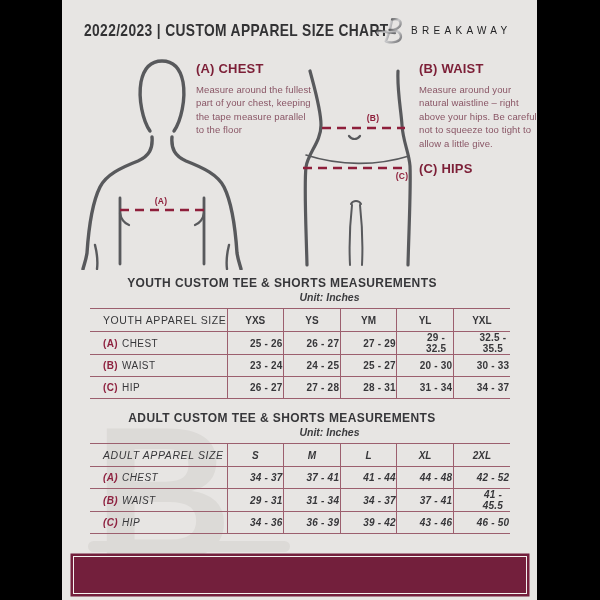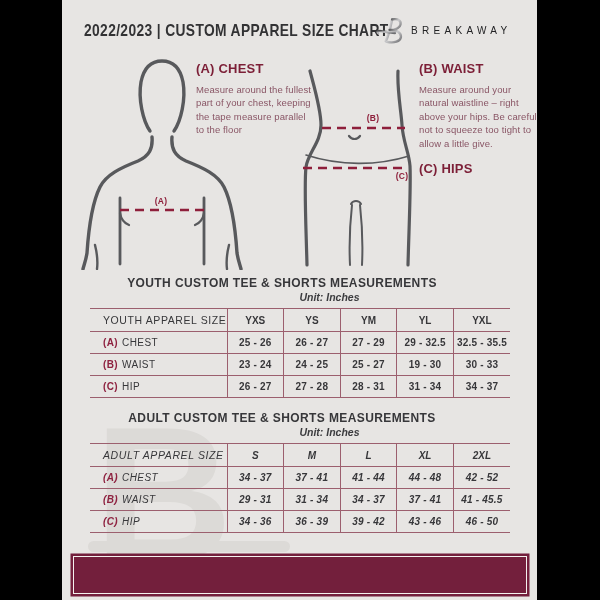--- a/index.html
+++ b/index.html
@@ -60,21 +60,21 @@
   .size-table tr { border-top:1.5px solid #9c5f6e; }
   .size-table th, .size-table td {
     border-left:1.5px solid #9c5f6e; text-align:center; vertical-align:middle;
     font-size:10px; color:#37373a; height:22px;
   }
   .size-table th:first-child, .size-table td:first-child { border-left:none; }
   .size-table th { font-weight:700; height:23px; }
   .size-table th.lbl-head {
     text-align:left; padding-left:13px; font-weight:400; letter-spacing:.6px; font-size:10.5px;
   }
-  .size-table td { font-weight:600; letter-spacing:.2px; }
+  .size-table td { font-weight:600; letter-spacing:.2px;padding-left:22px; }
   .size-table td.lbl { text-align:left; padding-left:13px; font-weight:500; letter-spacing:.4px; }
   .size-table td.lbl .pfx { color:#8e2240; font-weight:800; margin-right:4px; }
   .t-youth { top:308px; } .t-adult { top:443px;font-style:italic; }
   .ti-youth { top:276px; } .un-youth { top:291px; }
   .ti-adult { top:411px; } .un-adult { top:426px; }
   
   .watermark {
     position:absolute; left:32px; top:398px; z-index:1;
     font-size:192px; font-weight:700; color:#dcdad7; line-height:1; letter-spacing:0;
   }
@@ -183,21 +183,21 @@
       <td>26 - 27</td>
       <td>27 - 29</td>
       <td>29 - 32.5</td>
       <td>32.5 - 35.5</td>
     </tr>
     <tr>
       <td class="lbl"><span class="pfx">(B)</span><span>WAIST</span></td>
       <td>23 - 24</td>
       <td>24 - 25</td>
       <td>25 - 27</td>
-      <td>19 - 30</td>
+      <td>20 - 30</td>
       <td>30 - 33</td>
     </tr>
     <tr>
       <td class="lbl"><span class="pfx">(C)</span><span>HIP</span></td>
       <td>26 - 27</td>
       <td>27 - 28</td>
       <td>28 - 31</td>
       <td>31 - 34</td>
       <td>34 - 37</td>
     </tr>

